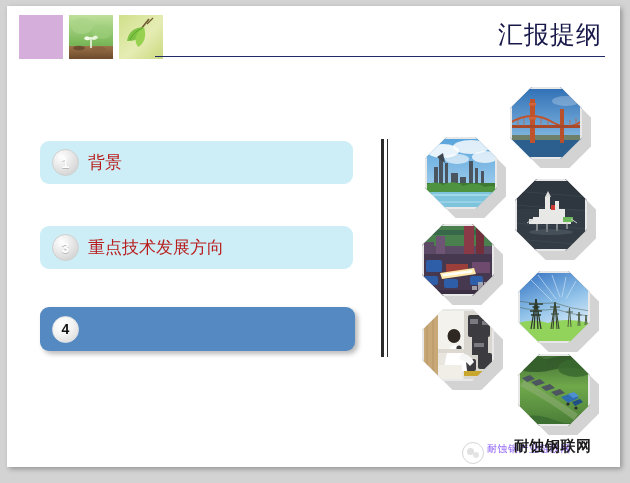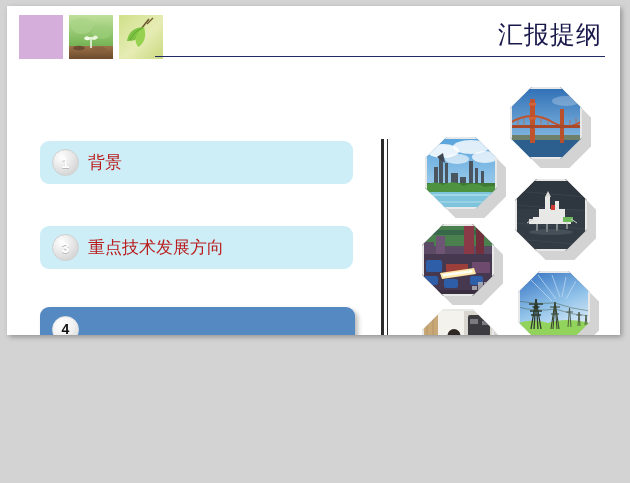--- a/index.html
+++ b/index.html
@@ -8,21 +8,21 @@
     font-family:"Liberation Sans","DejaVu Sans",sans-serif;
   }
 
   
   #slide-frame{
     position:absolute;left:0;top:0;width:630px;height:483px;
     background:#d3d3d3;
   }
   #slide{
     position:absolute;left:7px;top:6px;
-    width:613px;height:329px;
+    width:613px;height:461px;
     background:#ffffff;
     box-shadow:2px 2px 5px rgba(0,0,0,.30);
     overflow:hidden;
   }
 
   
   #header-strip{position:absolute;left:0;top:0;width:613px;height:60px;}
   .hdr-thumb{
     position:absolute;top:9px;width:44px;height:44px;
     background-repeat:no-repeat;background-size:cover;

